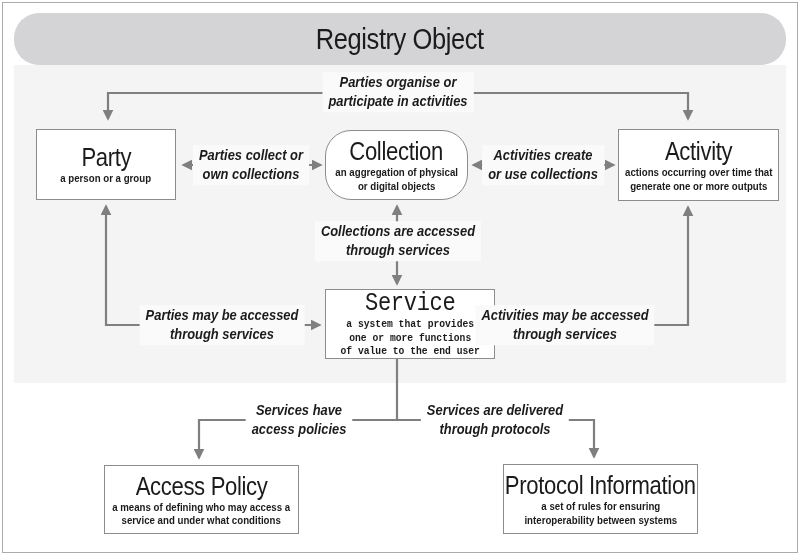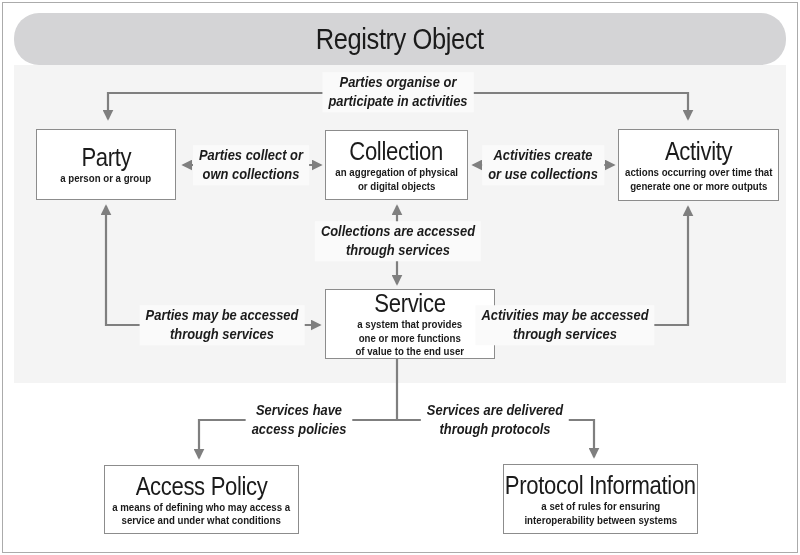--- a/index.html
+++ b/index.html
@@ -86,33 +86,33 @@
       <path d="M397,420 L199,420 L199,458" marker-end="url(#ah)"></path>
       <path d="M397,420 L594,420 L594,457" marker-end="url(#ah)"></path>
     </g>
   </svg>
 
   <div class="box" style="left:36px;top:129px;width:140px;height:71px;">
     <span class="title">Party</span>
     <span class="desc">a person or a group</span>
   </div>
 
-  <div class="box" style="left:325px;top:130px;width:143px;height:70px;">
+  <div class="box" style="left:325px;top:130px;width:143px;height:70px;border-radius:26px;">
     <span class="title">Collection</span>
     <span class="desc">an aggregation of physical
 or digital objects</span>
   </div>
 
   <div class="box" style="left:618px;top:129px;width:161px;height:72px;">
     <span class="title">Activity</span>
     <span class="desc">actions occurring over time that
 generate one or more outputs</span>
   </div>
 
-  <div class="box" style="left:325px;top:289px;width:170px;height:70px;">
+  <div class="box" style="left:325px;top:289px;width:170px;height:70px;font-family:Liberation Mono, monospace;">
     <span class="title">Service</span>
     <span class="desc">a system that provides
 one or more functions
 of value to the end user</span>
   </div>
 
   <div class="box" style="left:104px;top:465px;width:195px;height:69px;">
     <span class="title">Access Policy</span>
     <span class="desc">a means of defining who may access a
 service and under what conditions</span>

